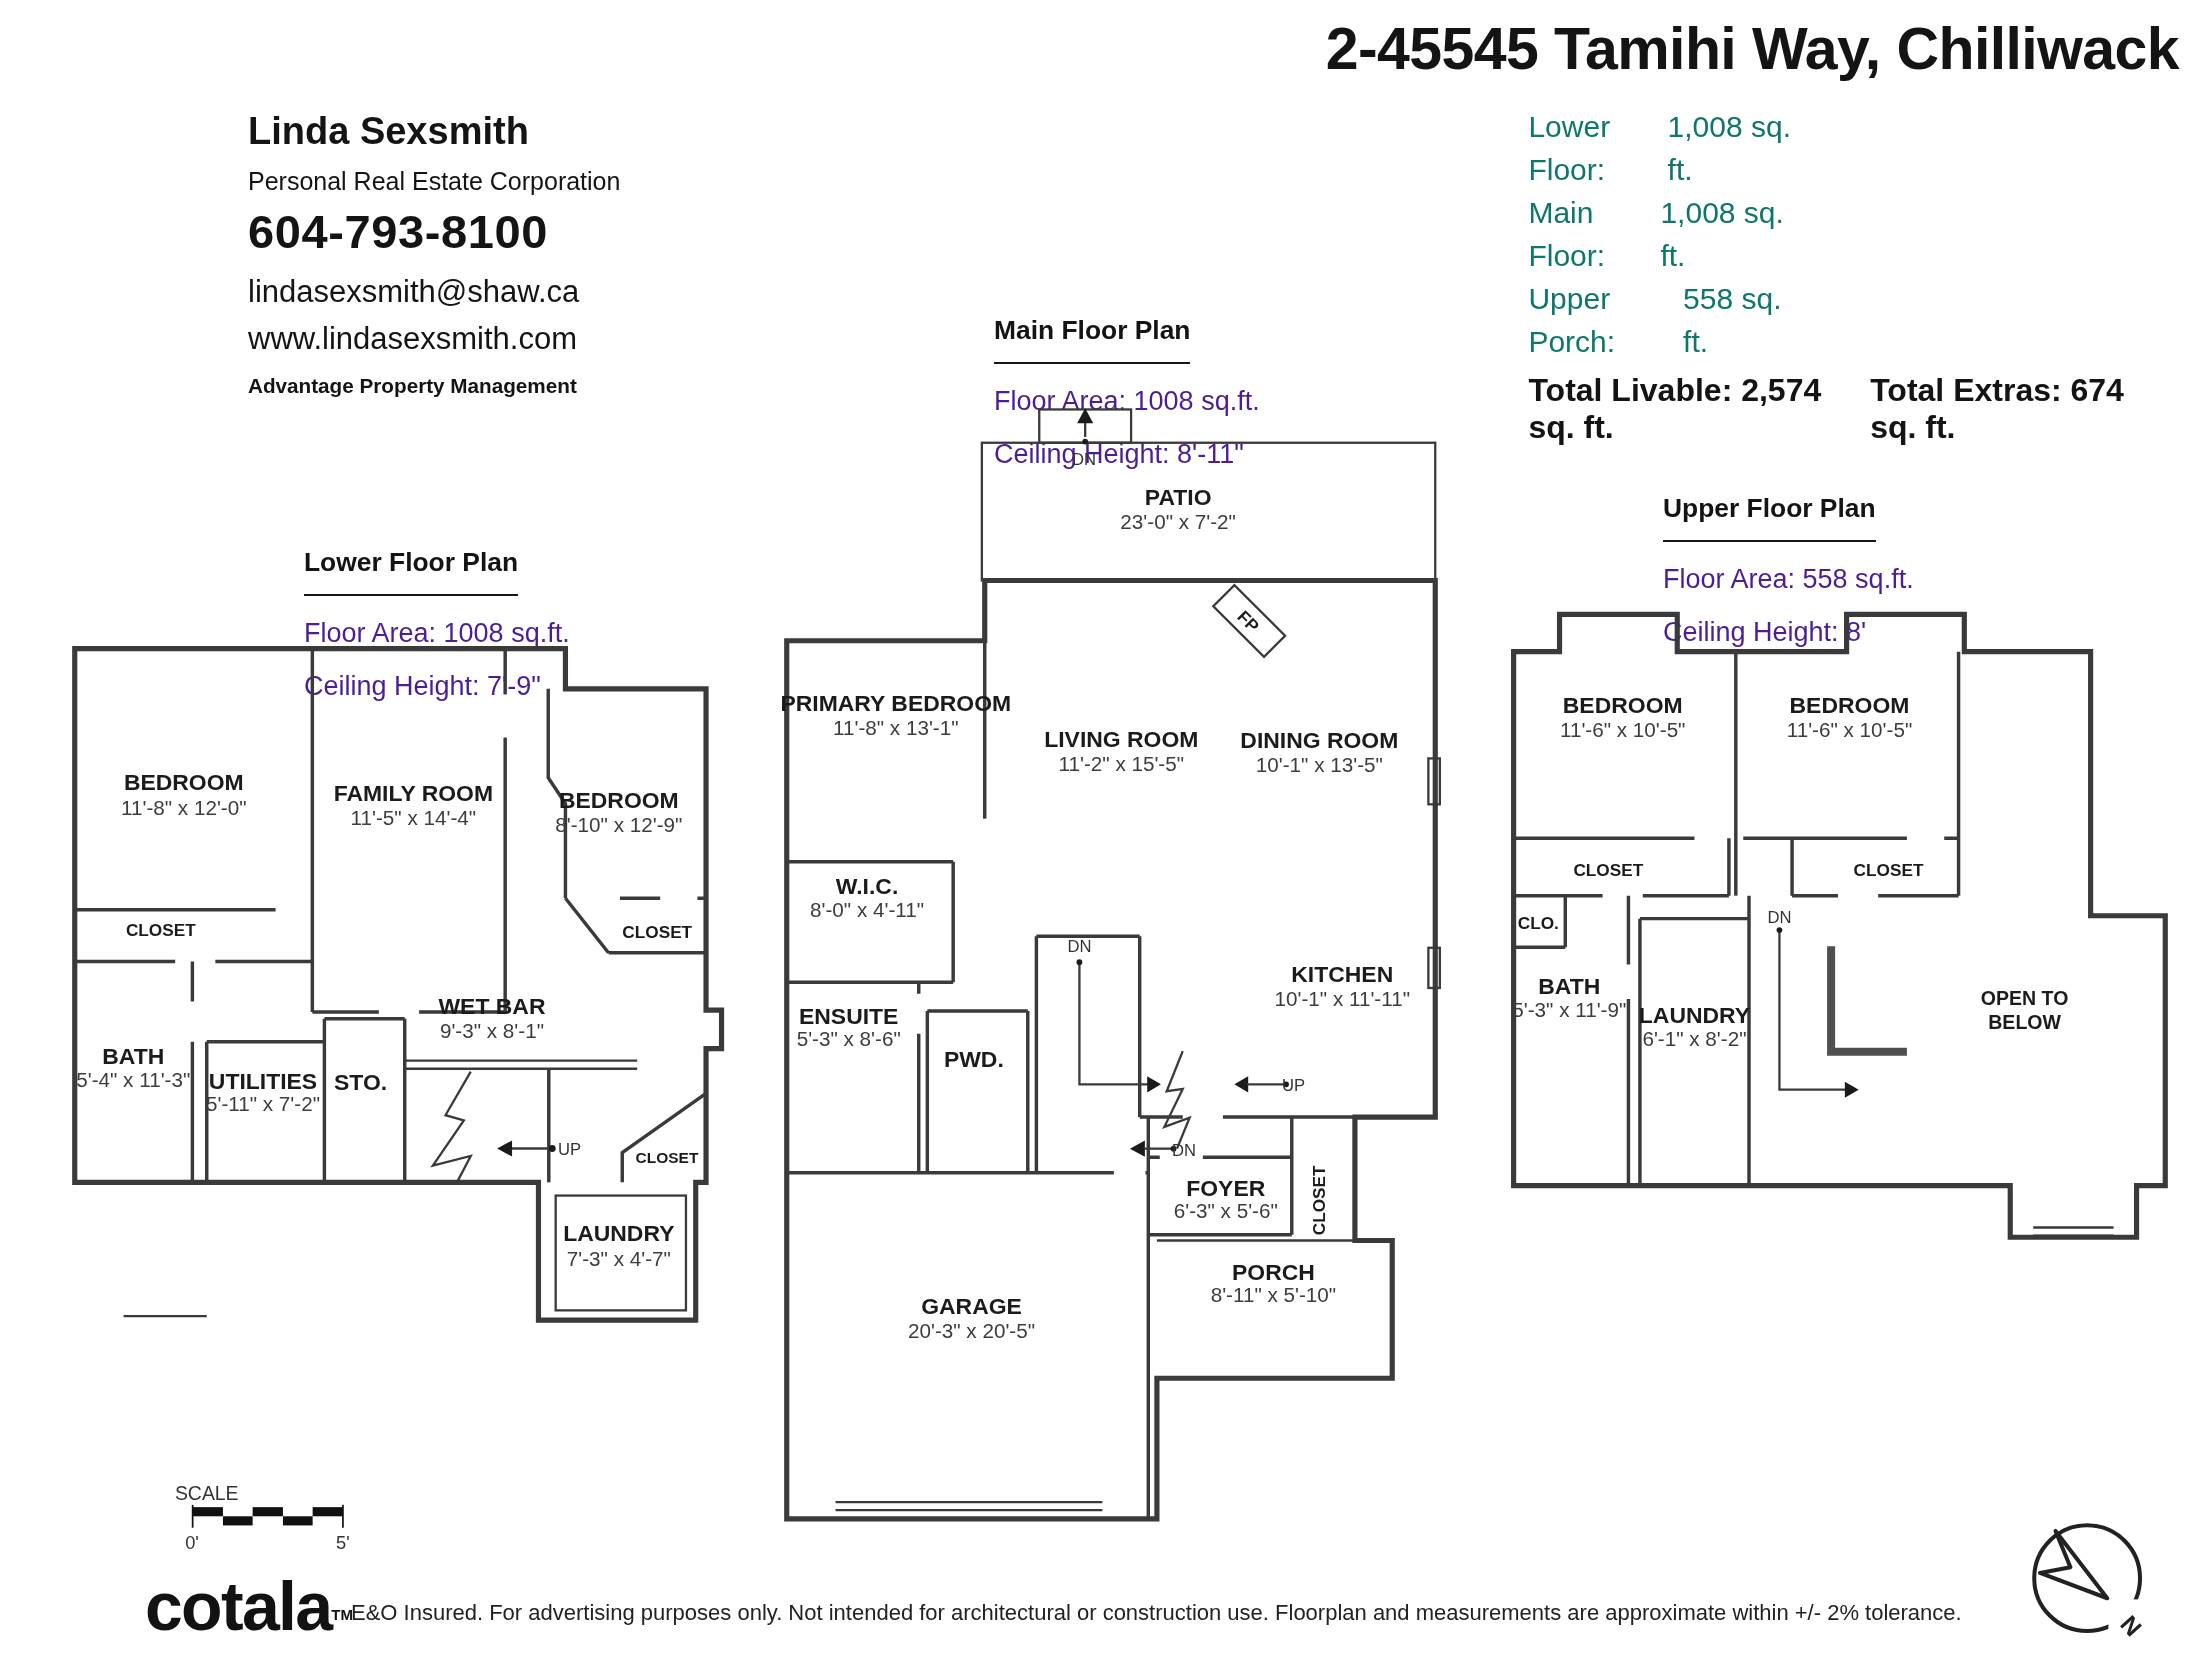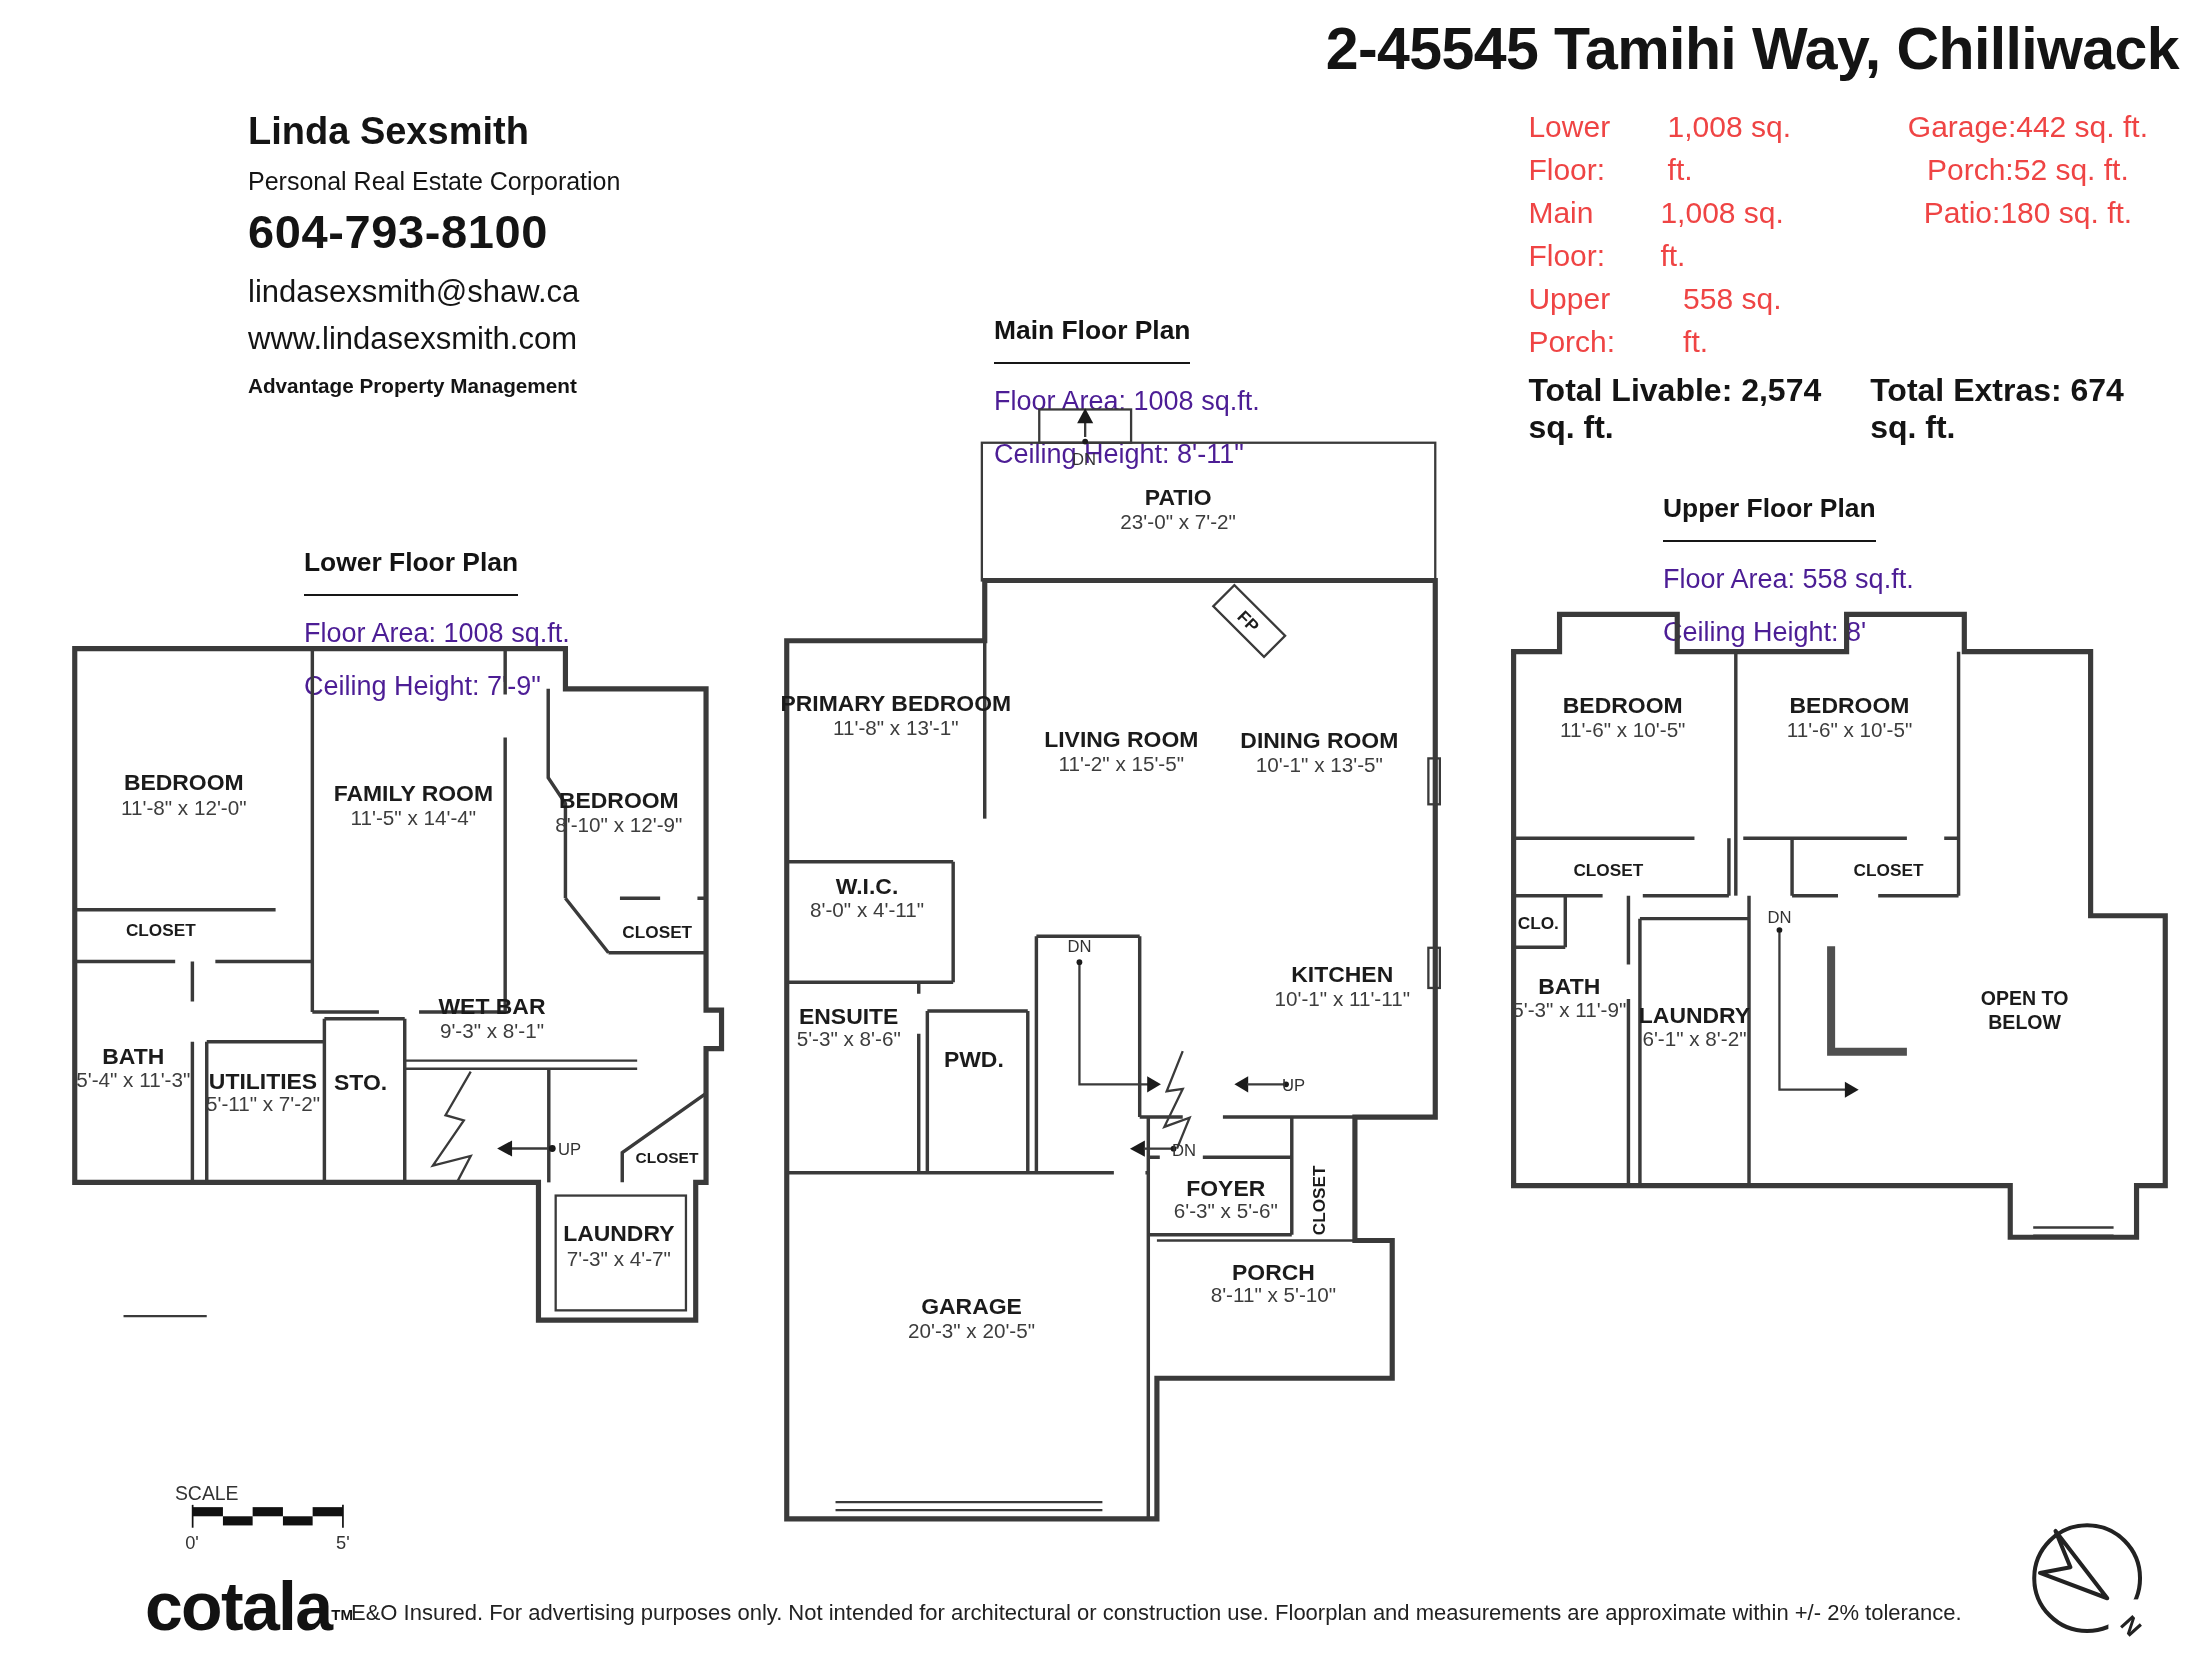--- a/index.html
+++ b/index.html
@@ -5,21 +5,21 @@
   html,body{margin:0;padding:0}
   body{width:2205px;height:1654px;background:#ffffff;position:relative;overflow:hidden;
        font-family:"Liberation Sans",sans-serif;color:#141414}
   .abs{position:absolute}
   
   .address{right:26px;top:15px;font-size:59px;font-weight:700;letter-spacing:-0.6px;white-space:nowrap}
   .sqft{right:27.6px;top:105px;width:649px}
   .sqft-cols{display:flex;gap:80px}
   .sqft-col{width:270px}
   .sqft-col2{width:299px}
-  .sqft-row{display:flex;justify-content:center;font-size:30px;line-height:43px;color:#ef4444}
+  .sqft-row{display:flex;justify-content:space-between;font-size:30px;line-height:43px;color:#0f766e}
   .sqft-totals{display:flex;justify-content:flex-start;font-weight:700;font-size:32px;margin-top:9.2px}
   
   .agent{left:248px;top:110px}
   .agent-name{font-size:38px;font-weight:700;margin:0}
   .agent-prec{font-size:25px;margin:13.8px 0 0}
   .agent-phone{font-size:47px;font-weight:700;margin:8px 0 0;letter-spacing:0.6px}
   .agent-email{font-size:31px;margin:15px 0 0}
   .agent-web{font-size:31px;margin:11.5px 0 0}
   .agent-brokerage{font-size:20.7px;font-weight:700;margin:17px 0 0}
   
@@ -54,34 +54,20 @@
         <span>Lower Floor:</span>
         <span>1,008 sq. ft.</span>
       </div>
       <div class="sqft-row">
         <span>Main Floor:</span>
         <span>1,008 sq. ft.</span>
       </div>
       <div class="sqft-row">
         <span>Upper Porch:</span>
         <span>558 sq. ft.</span>
-      </div>
-    </div>
-    <div class="sqft-col2">
-      <div class="sqft-row">
-        <span>Garage:</span>
-        <span>442 sq. ft.</span>
-      </div>
-      <div class="sqft-row">
-        <span>Porch:</span>
-        <span>52 sq. ft.</span>
-      </div>
-      <div class="sqft-row">
-        <span>Patio:</span>
-        <span>180 sq. ft.</span>
       </div>
     </div>
   </div>
   <div class="sqft-totals">
     <span>Total Livable: 2,574 sq. ft.</span>
     <span>Total Extras: 674 sq. ft.</span>
   </div>
 </div>
 
 <div class="abs agent">

